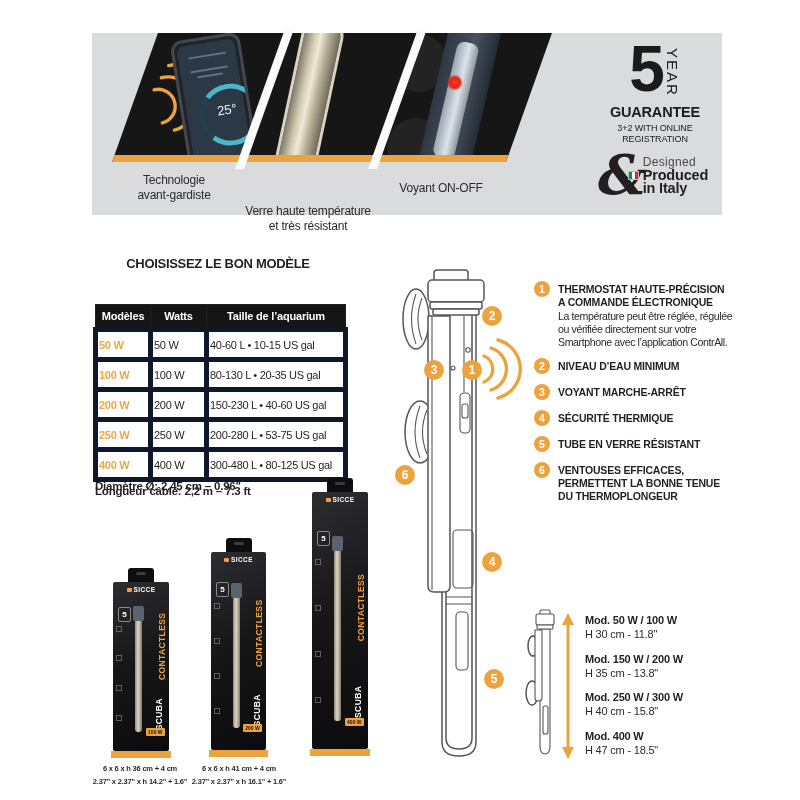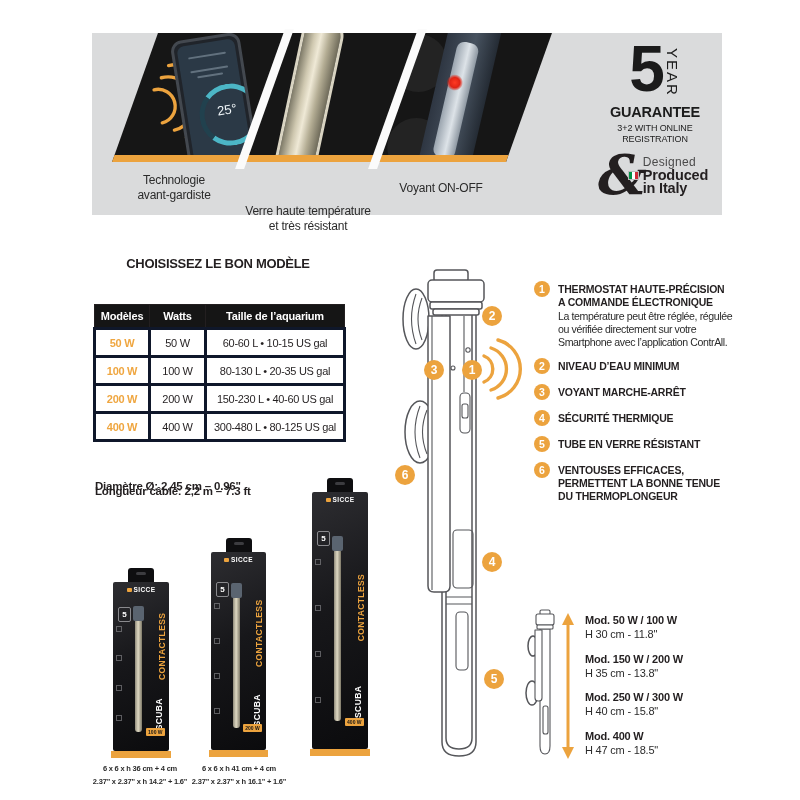--- a/index.html
+++ b/index.html
@@ -63,21 +63,21 @@
   .mi-1{font-size:12px;color:#4a4a4a;letter-spacing:.3px;}
   .mi-2,.mi-3{font-size:14.5px;font-weight:700;letter-spacing:-0.2px;}
 
   
   .tbl-title{position:absolute;left:93px;top:256px;width:250px;text-align:center;
              font-size:13px;font-weight:700;letter-spacing:-0.3px;}
   table.models{position:absolute;left:93px;top:280px;border-collapse:collapse;
                table-layout:fixed;width:250px;margin-top:24px;}
   table.models th{background:#151515;color:#fff;font-size:11px;font-weight:700;
                   height:20px;border:1px solid #231F20;letter-spacing:-0.2px;}
-  table.models td{border:3px solid #0f172a;height:23px;text-align:center;
+  table.models td{border:5px solid #0f172a;height:23px;
                   font-size:11px;letter-spacing:-0.3px;}
   td.model-cell{color:#EFA640;font-weight:700;font-size:12px;letter-spacing:0;}
   .spec-line{position:absolute;left:95px;font-size:11.5px;font-weight:600;letter-spacing:-0.2px;}
   .spec1{top:480px;} .spec2{top:485px;}
 
   
   .features{position:absolute;left:534px;top:281px;width:196px;}
   .feat{position:absolute;display:flex;gap:8px;}
   .f0{top:0;} .f1{top:77px;} .f2{top:103px;} .f3{top:129px;} .f4{top:155px;} .f5{top:181px;}
   .fnum{flex:0 0 16px;width:16px;height:16px;border-radius:50%;background:#ECA33E;color:#fff;
@@ -239,31 +239,36 @@
       </colgroup>
     <tbody>
         <tr>
       <th>Modèles</th>
       <th>Watts</th>
       <th>Taille de l’aquarium</th>
     </tr>
     <tr>
       <td class="model-cell">50 W</td>
       <td>50 W</td>
-      <td>60-60 L • 10-15 US gal</td>
+      <td>40-60 L • 10-15 US gal</td>
     </tr>
     <tr>
       <td class="model-cell">100 W</td>
       <td>100 W</td>
       <td>80-130 L • 20-35 US gal</td>
     </tr>
     <tr>
       <td class="model-cell">200 W</td>
       <td>200 W</td>
       <td>150-230 L • 40-60 US gal</td>
+    </tr>
+    <tr>
+      <td class="model-cell">250 W</td>
+      <td>250 W</td>
+      <td>200-280 L • 53-75 US gal</td>
     </tr>
     <tr>
       <td class="model-cell">400 W</td>
       <td>400 W</td>
       <td>300-480 L • 80-125 US gal</td>
     </tr>
   </tbody>
     </table>
 
   <div class="spec-line spec1">Diamètre Ø: 2,45 cm – 0.96"</div>

